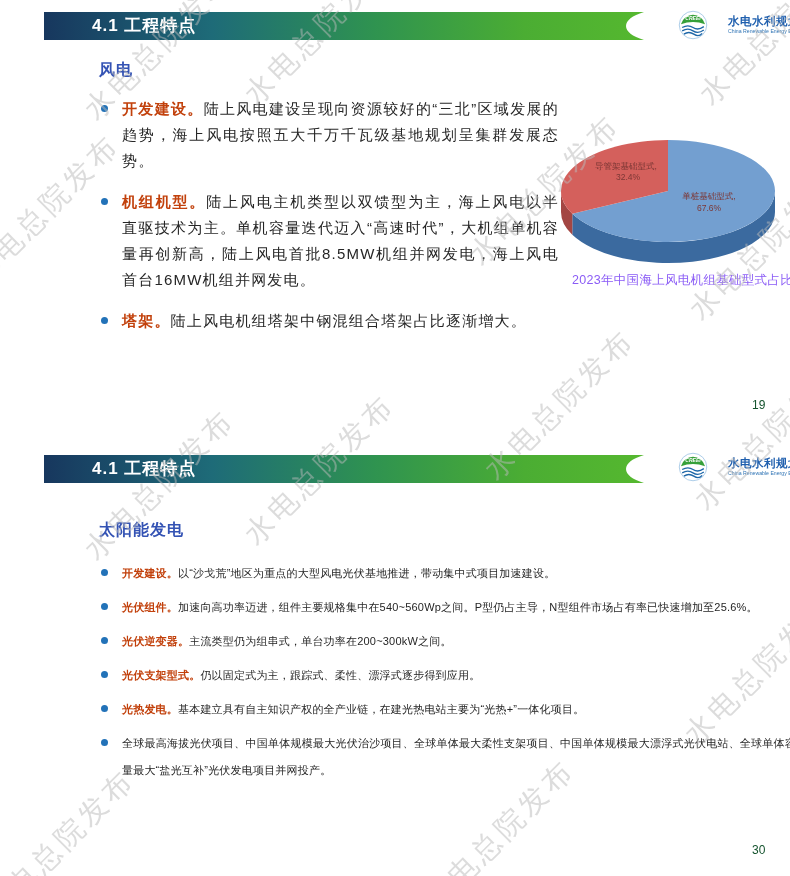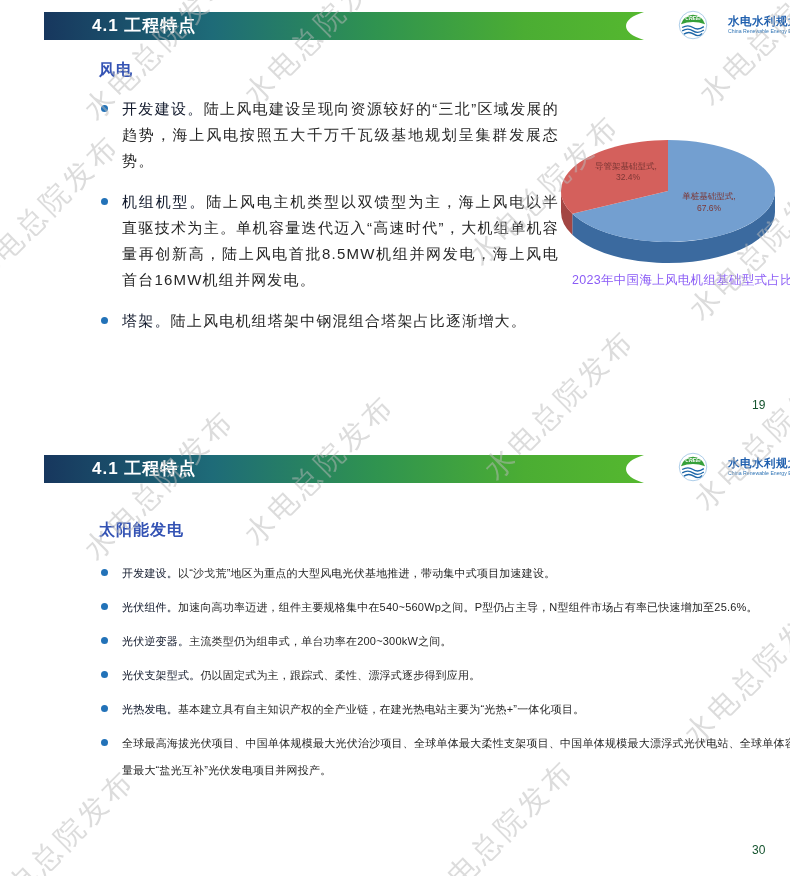--- a/index.html
+++ b/index.html
@@ -34,21 +34,21 @@
   .slide1 .section-title{top:60px;} .slide2 .section-title{top:82px;}
 
   
   .bullets{position:absolute;color:#262626;}
   .slide1 .bullets{left:55px;top:96px;width:460px;}
   .slide2 .bullets{left:55px;top:122px;width:697px;}
   .bullet{position:relative;padding-left:23px;text-align:justify;}
   .slide1 .bullet{font-size:15px;line-height:26px;letter-spacing:1.2px;margin-bottom:15px;}
   .slide2 .bullet{font-size:11px;line-height:27px;letter-spacing:0.2px;margin-bottom:7px;}
   .dot{position:absolute;left:2px;top:9px;width:7px;height:7px;border-radius:50%;background:#2272b8;}
-  .lead{font-weight:normal;color:#0f172a;}
+  .lead{font-weight:bold;color:#c2410c;}
 
   
   .chart-box{position:absolute;left:504px;top:128px;width:272px;height:172px;}
   .chart-caption{
     position:absolute;left:24px;top:144px;width:248px;
     font-size:12.5px;color:#8b5cf6;letter-spacing:0.3px;white-space:nowrap;
   }
   .pie-label{font-size:8.5px;fill:#7c3735;}
 
   .page-num{position:absolute;left:708px;font-size:12px;color:#14532d;}

